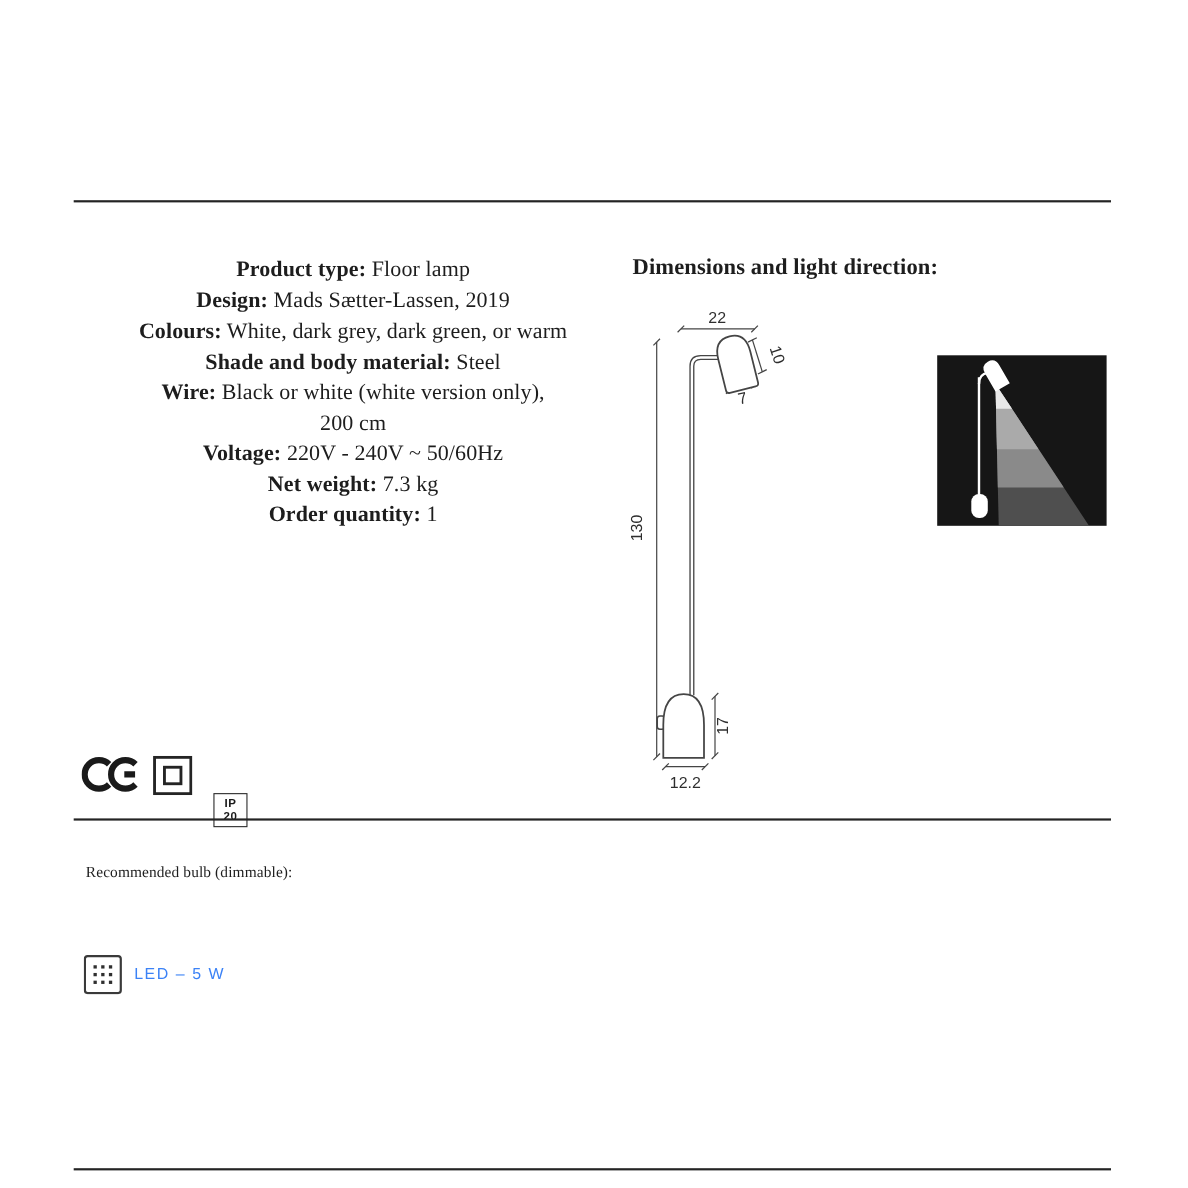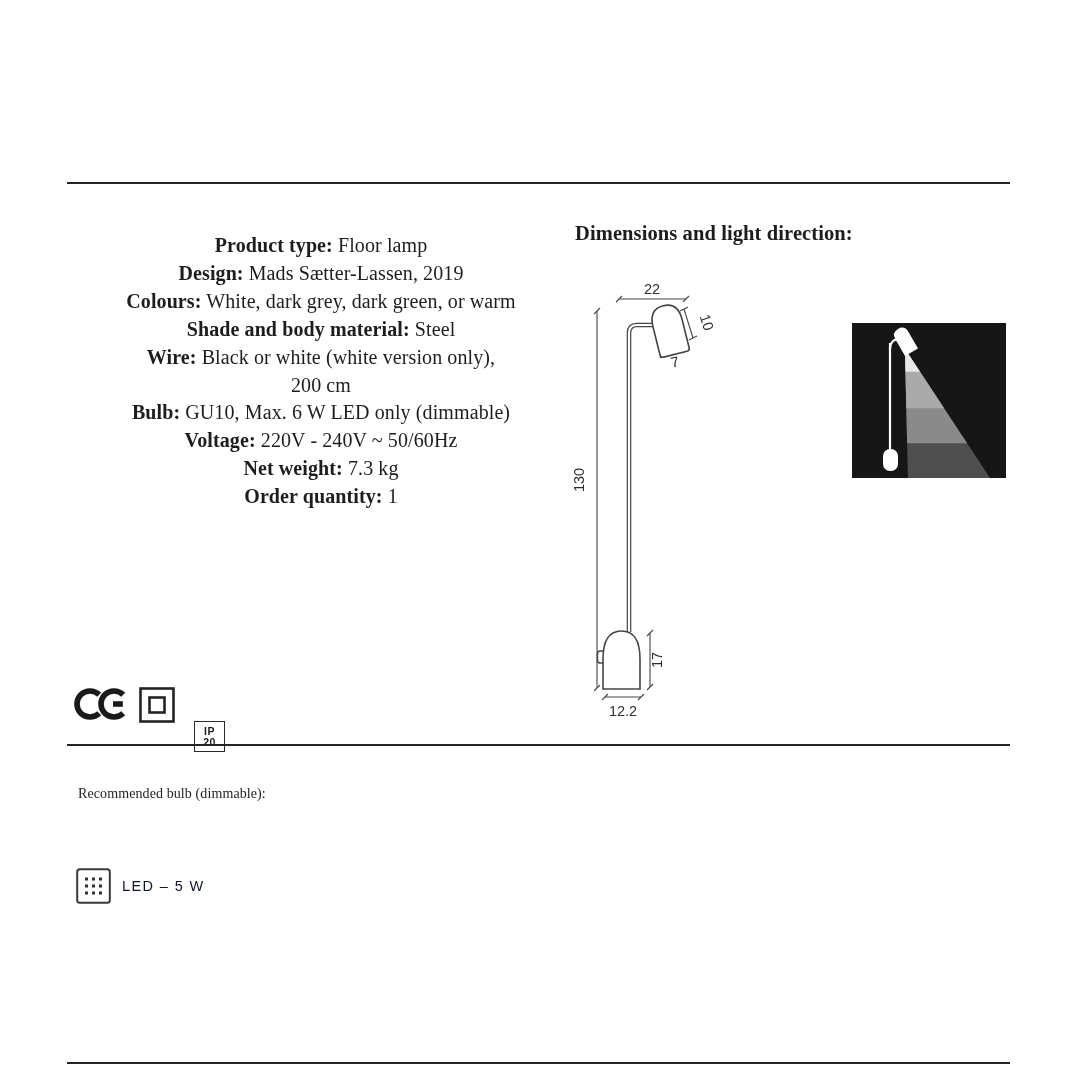--- a/index.html
+++ b/index.html
@@ -2,47 +2,46 @@
 <html><head>
 <meta charset="utf-8">
 <style>
   html,body{margin:0;padding:0;background:#ffffff;}
   .page{position:relative;width:1080px;height:1080px;background:#fff;overflow:hidden;
         font-family:"Liberation Serif",serif;color:#1d1d1d;text-align:center;}
   .rule{position:absolute;left:67px;width:943px;height:2px;background:#242424;}
   .spec-list{position:absolute;left:78px;top:232px;width:486px;}
   .spec-line{font-size:20px;line-height:27.9px;white-space:nowrap;letter-spacing:.1px;}
   .spec-line b{font-weight:700;}
-  .dim-heading{position:absolute;left:575px;top:222px;font-size:20.5px;font-weight:700;letter-spacing:.1px;}
+  .dim-heading{position:absolute;left:575px;top:232px;font-size:20.5px;font-weight:700;letter-spacing:.1px;}
   .drawing{position:absolute;left:560px;top:275px;}
   .dim-num{font-family:"Liberation Sans",sans-serif;font-size:14.5px;fill:#2e2e2e;}
   .photo{position:absolute;left:852px;top:323px;width:154px;height:155px;background:#161616;}
   .cert{position:absolute;}
   .ip-box{position:absolute;left:194px;top:688px;width:31px;height:31px;border:1.8px solid #2a2a2a;
           box-sizing:border-box;display:flex;flex-direction:column;align-items:center;justify-content:center;margin-top:33px;}
   .ip-box span{font-family:"Liberation Sans",sans-serif;font-weight:700;font-size:10.5px;line-height:10.5px;color:#1a1a1a;letter-spacing:.5px;}
   .bulb-heading{position:absolute;left:78px;top:786px;font-size:14px;letter-spacing:.1px;}
   .led-label{position:absolute;left:122px;top:878px;font-family:"Liberation Sans",sans-serif;
-             font-size:14.5px;letter-spacing:1.4px;color:#0f172a;}
+             font-size:14.5px;letter-spacing:1.4px;color:#3b82f6;}
 </style>
 </head>
 <body>
 
 <div class="page">
 
   <div class="rule" style="top:182px;"></div>
 
   <div class="spec-list">
       <div class="spec-line"><b>Product type:</b> Floor lamp</div>
       <div class="spec-line"><b>Design:</b> Mads Sætter-Lassen, 2019</div>
       <div class="spec-line"><b>Colours:</b> White, dark grey, dark green, or warm</div>
       <div class="spec-line"><b>Shade and body material:</b> Steel</div>
       <div class="spec-line"><b>Wire:</b> Black or white (white version only),</div>
       <div class="spec-line">200 cm</div>
-      <div class="spec-line"><b>Bulb:</b> GU10, Max. 6 W LED only (dimmable)</div>
       <div class="spec-line"><b>Voltage:</b> 220V - 240V ~ 50/60Hz</div>
       <div class="spec-line"><b>Net weight:</b> 7.3 kg</div>
       <div class="spec-line"><b>Order quantity:</b> 1</div>
     </div>
 
   <div class="dim-heading">Dimensions and light direction:</div>
 
   <svg class="drawing" width="170" height="445" viewBox="0 0 170 445">
 
     <g stroke="#454545" stroke-width="1.1" fill="none">

